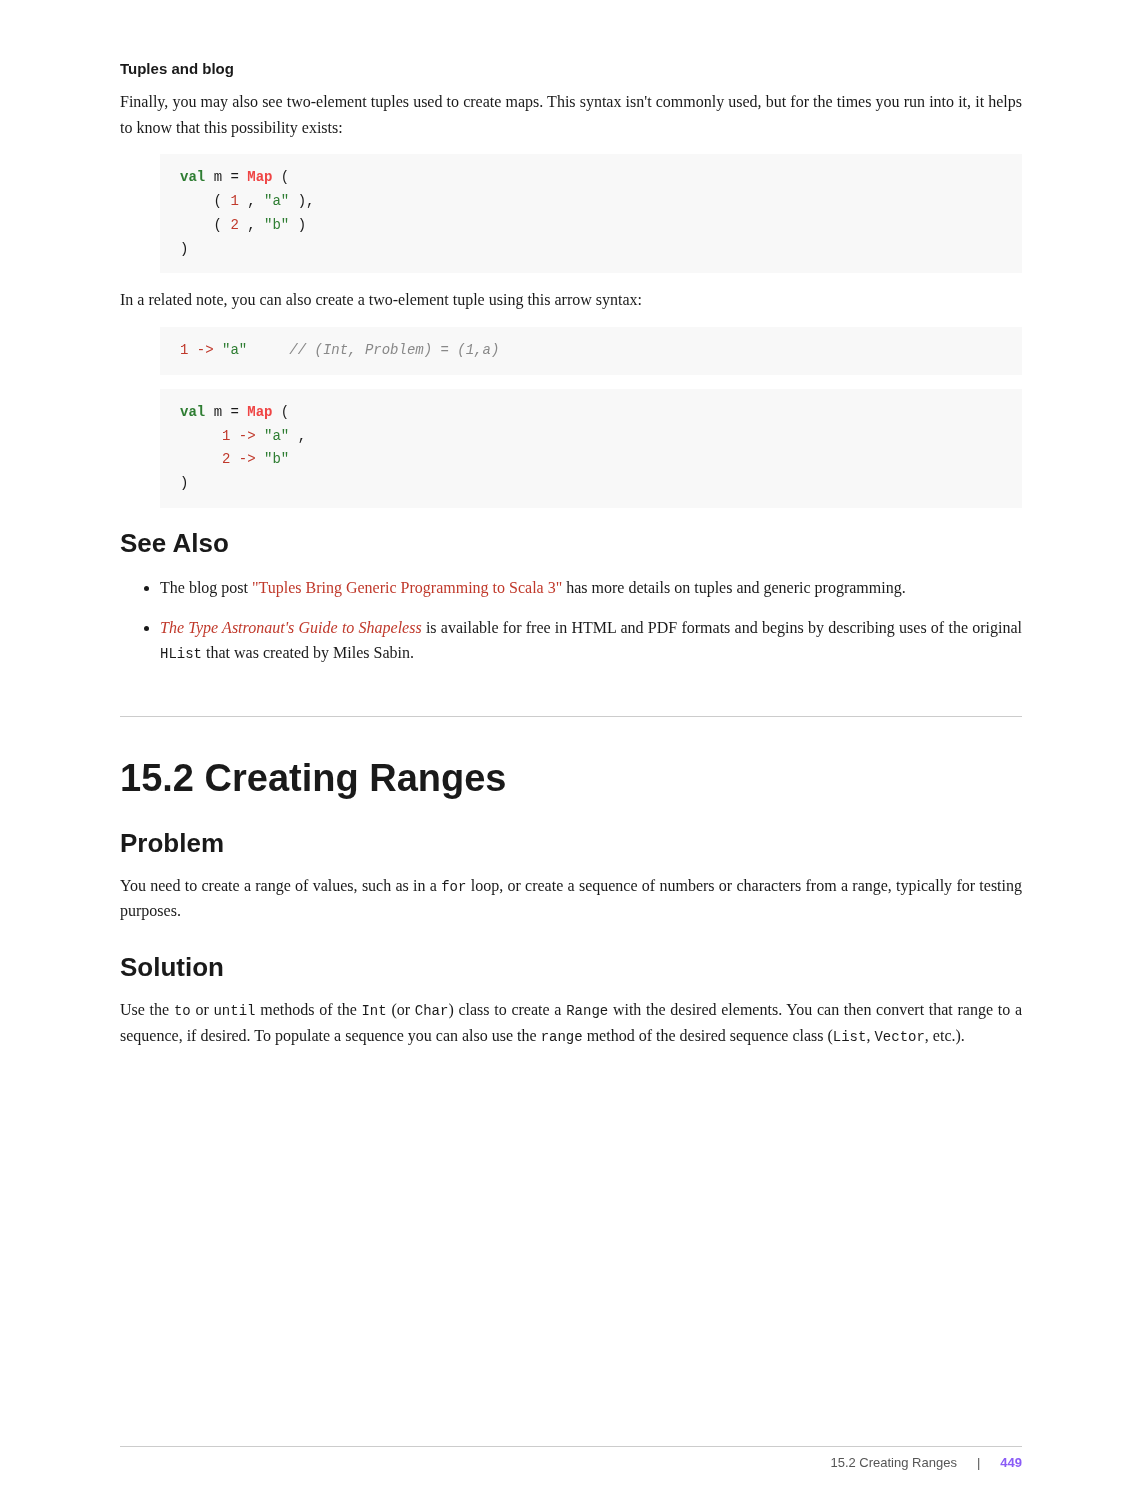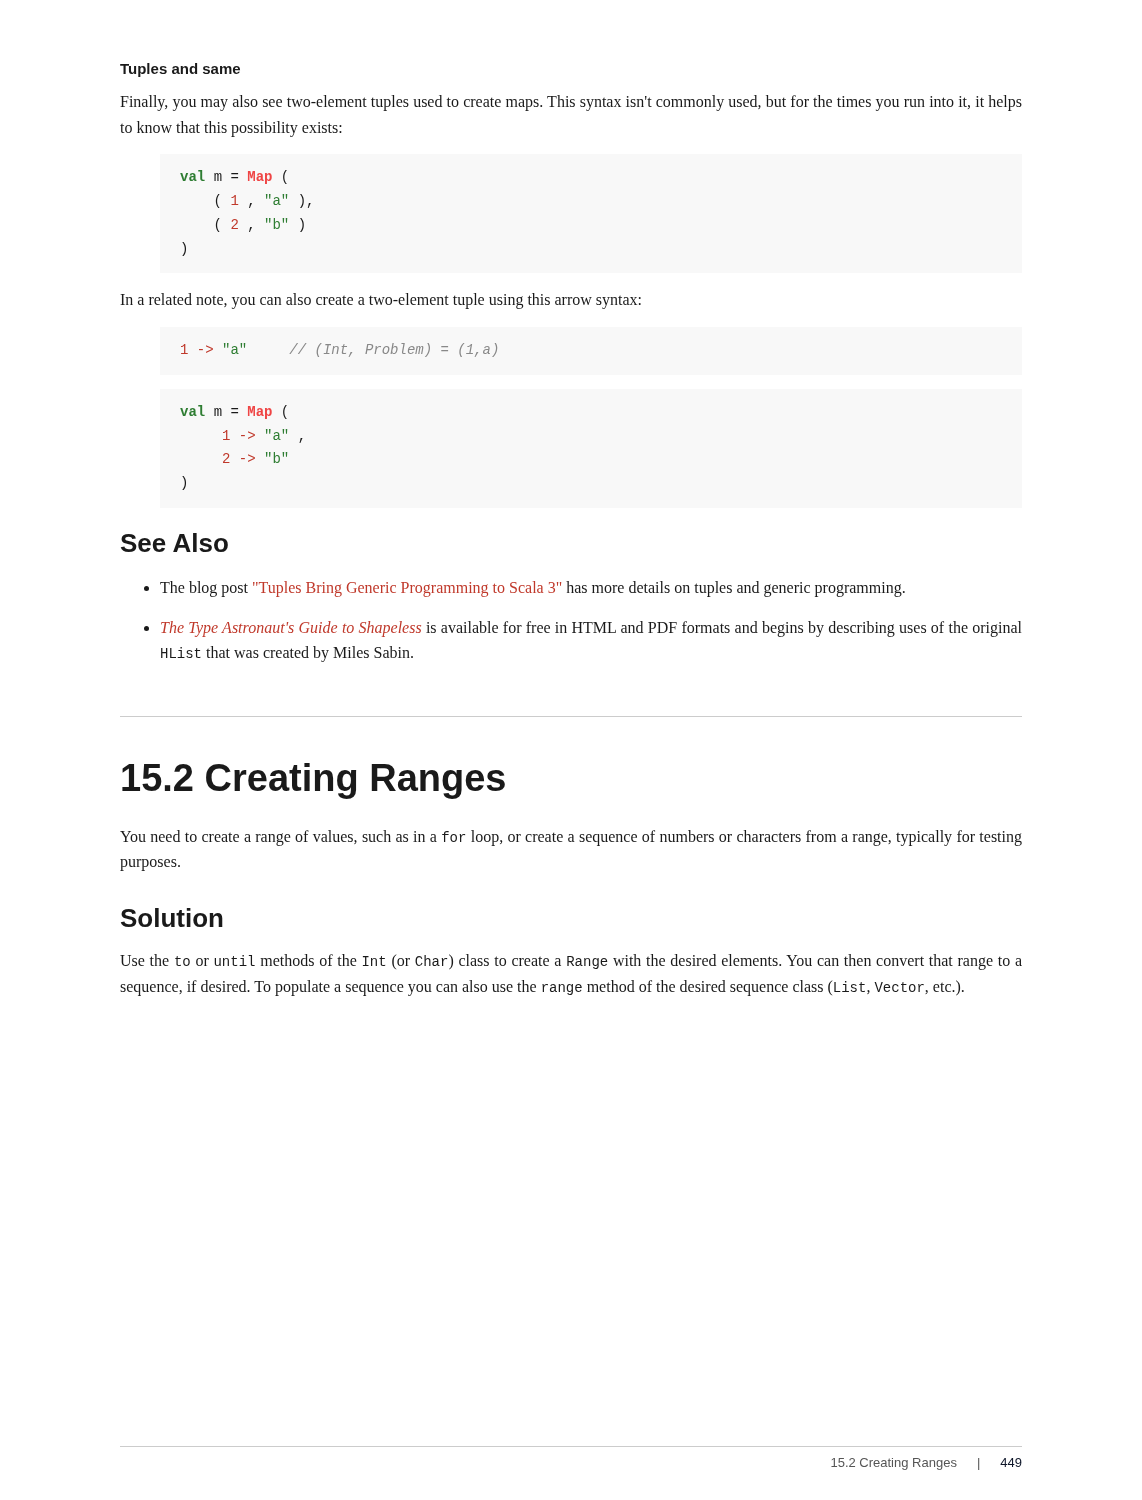--- a/index.html
+++ b/index.html
@@ -125,30 +125,30 @@
       display: flex;
       justify-content: flex-end;
       gap: 20px;
     }
 
     .footer-chapter {
       color: #555;
     }
 
     .footer-page {
-      color: #0f172a;
-      font-weight: normal;
+      color: #8b5cf6;
+      font-weight: bold;
     }
   </style>
 </head>
 <body>
 
 <div class="page">
 
-  <h4 class="subsection-title">Tuples and same</h4>
+  <h4 class="subsection-title">Tuples and blog</h4>
 
   <p>Finally, you may also see two-element tuples used to create maps. This syntax isn't commonly used, but for the times you run into it, it helps to know that this possibility exists:</p>
 
   <div class="code-block">
     <div>
       <span class="kw">val</span>
       <span> m = </span>
       <span class="type-name">Map</span>
       <span>(</span>
     </div>
@@ -224,20 +224,21 @@
       <span> has more details on tuples and generic programming.</span>
     </li>
     <li>
       <a class="link-italic-red" href="#">The Type Astronaut's Guide to Shapeless</a>
       <span> is available for free in HTML and PDF formats and begins by describing uses of the original <span class="inline-code">HList</span> that was created by Miles Sabin.</span>
     </li>
   </ul>
 
   <h1 class="chapter-title">15.2 Creating Ranges</h1>
 
+  <h2 class="section-title">Problem</h2>
 
   <p>
     You need to create a range of values, such as in a <span class="inline-code">for</span> loop, or create a sequence of numbers or characters from a range, typically for testing purposes.
   </p>
 
   <h2 class="section-title">Solution</h2>
 
   <p>
     Use the <span class="inline-code">to</span> or <span class="inline-code">until</span> methods of the <span class="inline-code">Int</span> (or <span class="inline-code">Char</span>) class to create a <span class="inline-code">Range</span> with the desired elements. You can then convert that range to a sequence, if desired. To populate a sequence you can also use the <span class="inline-code">range</span> method of the desired sequence class (<span class="inline-code">List</span>, <span class="inline-code">Vector</span>, etc.).
   </p>

